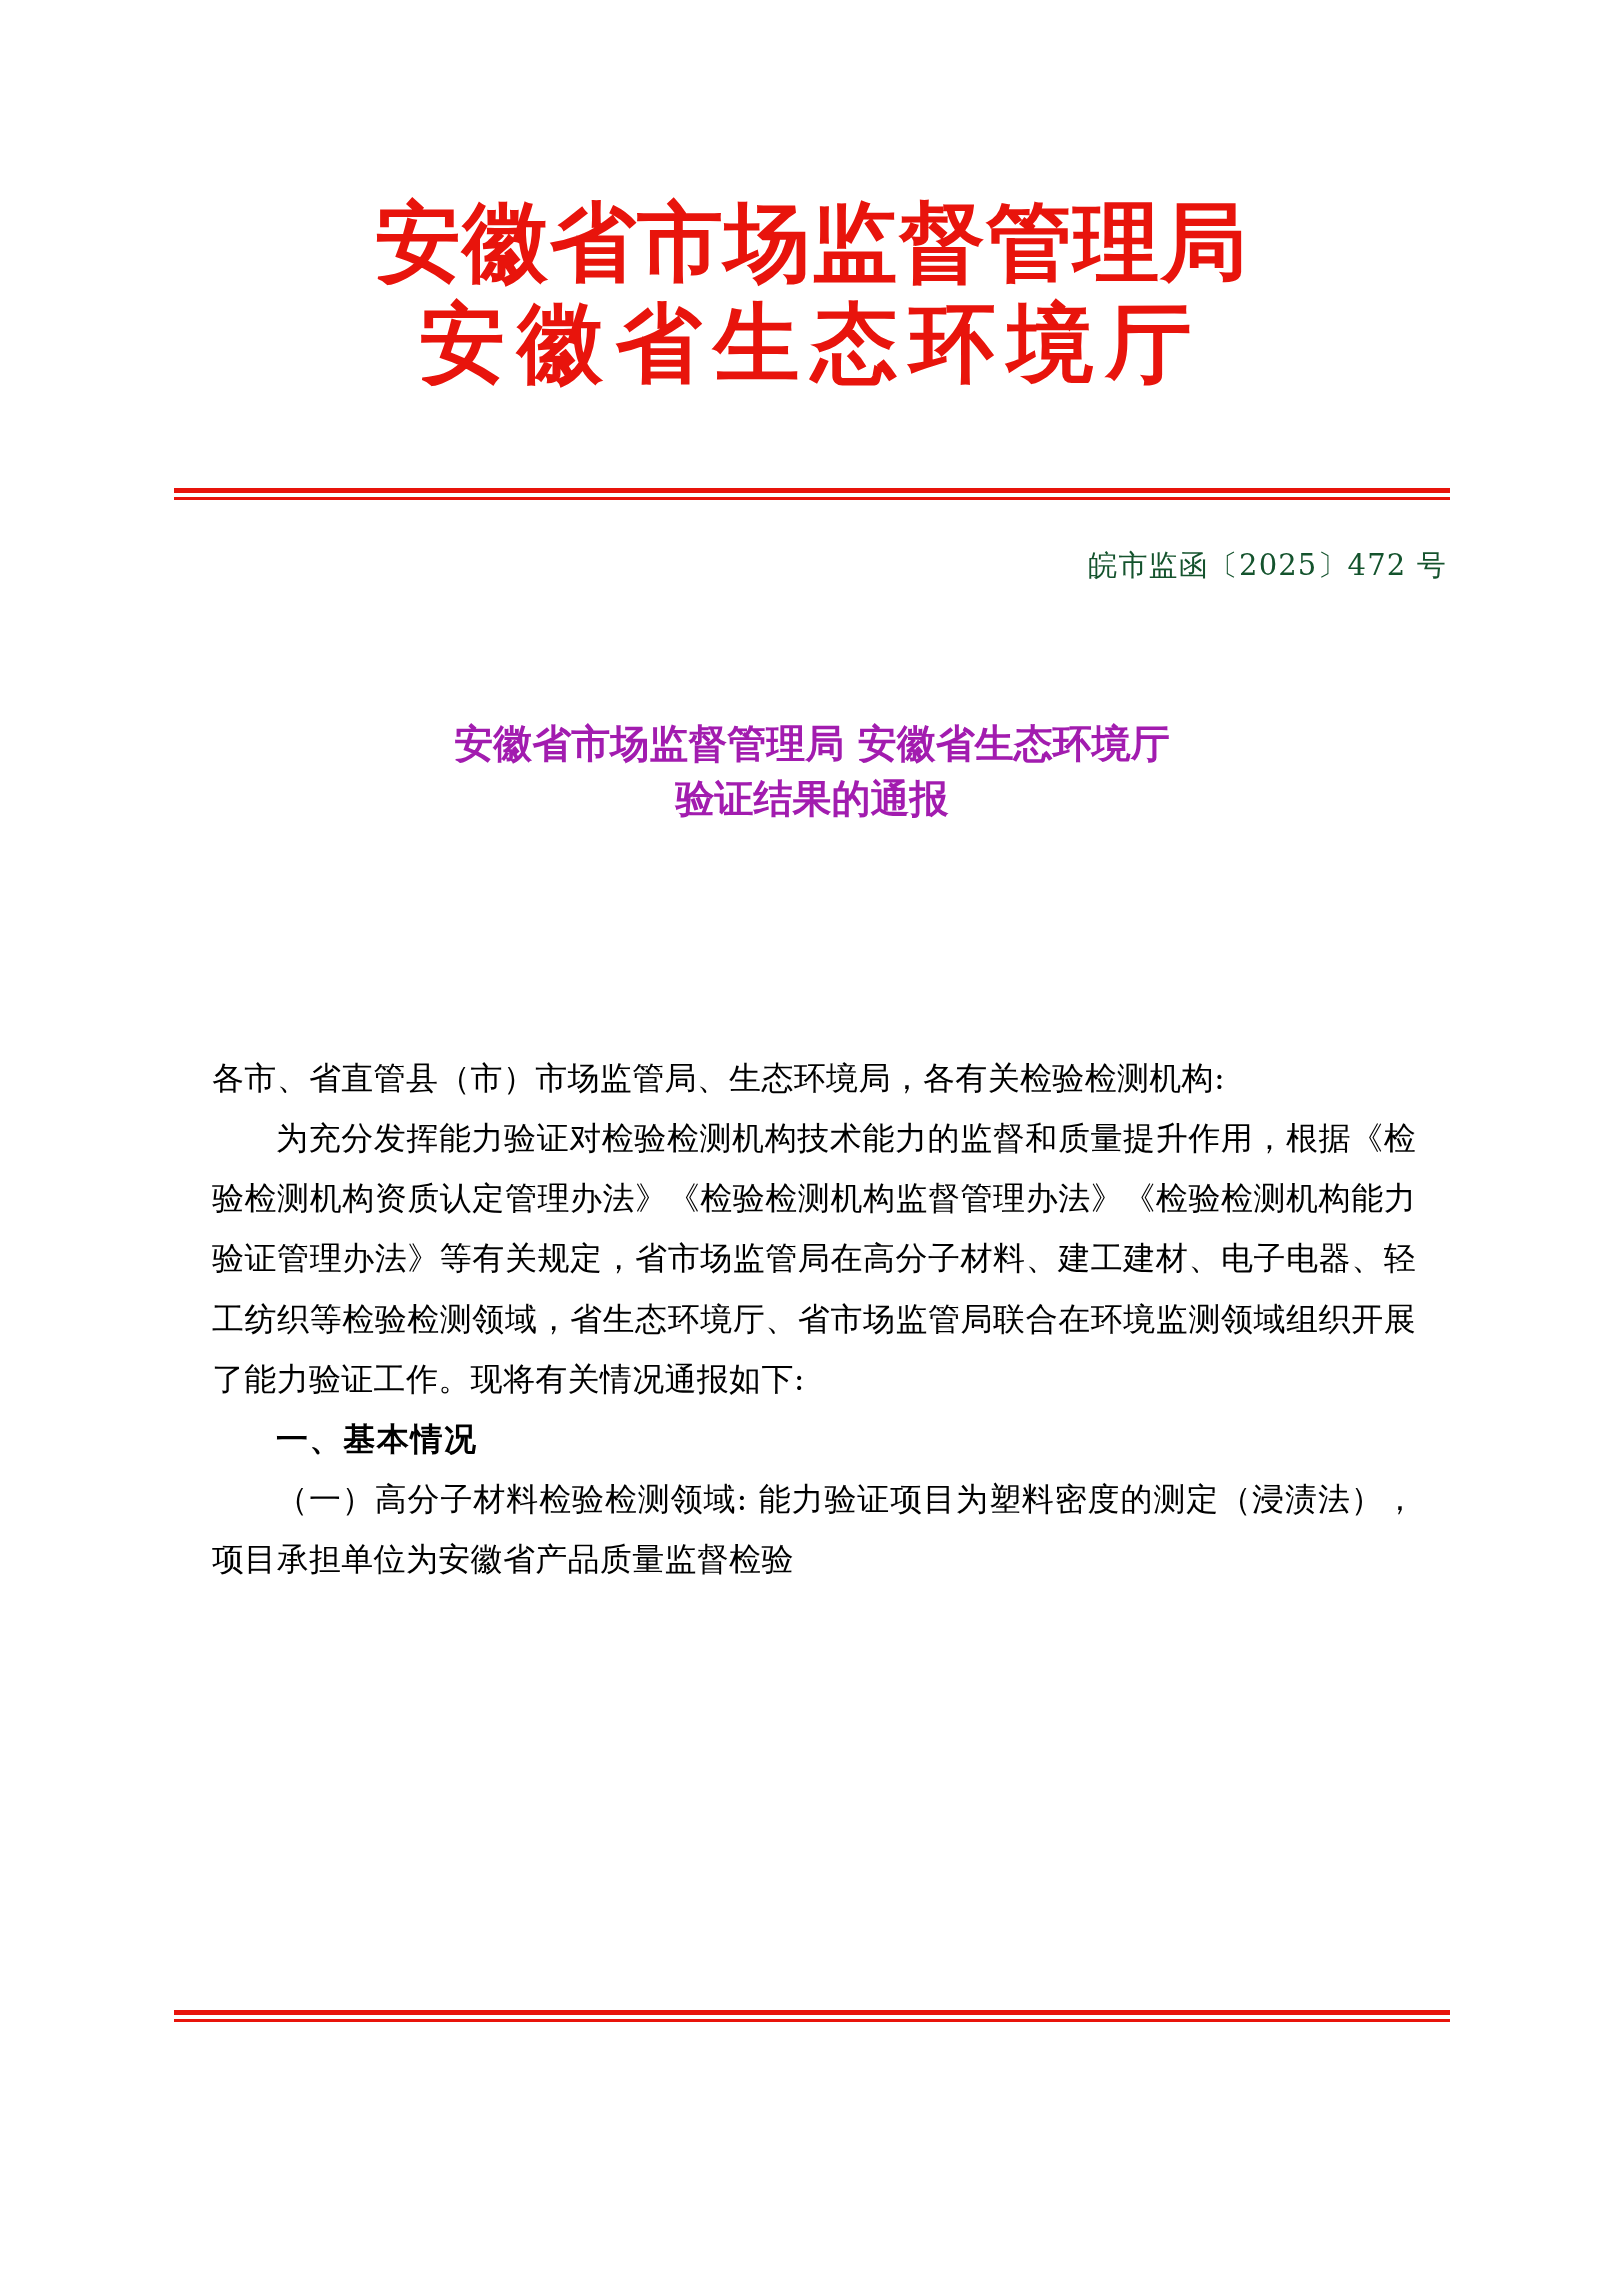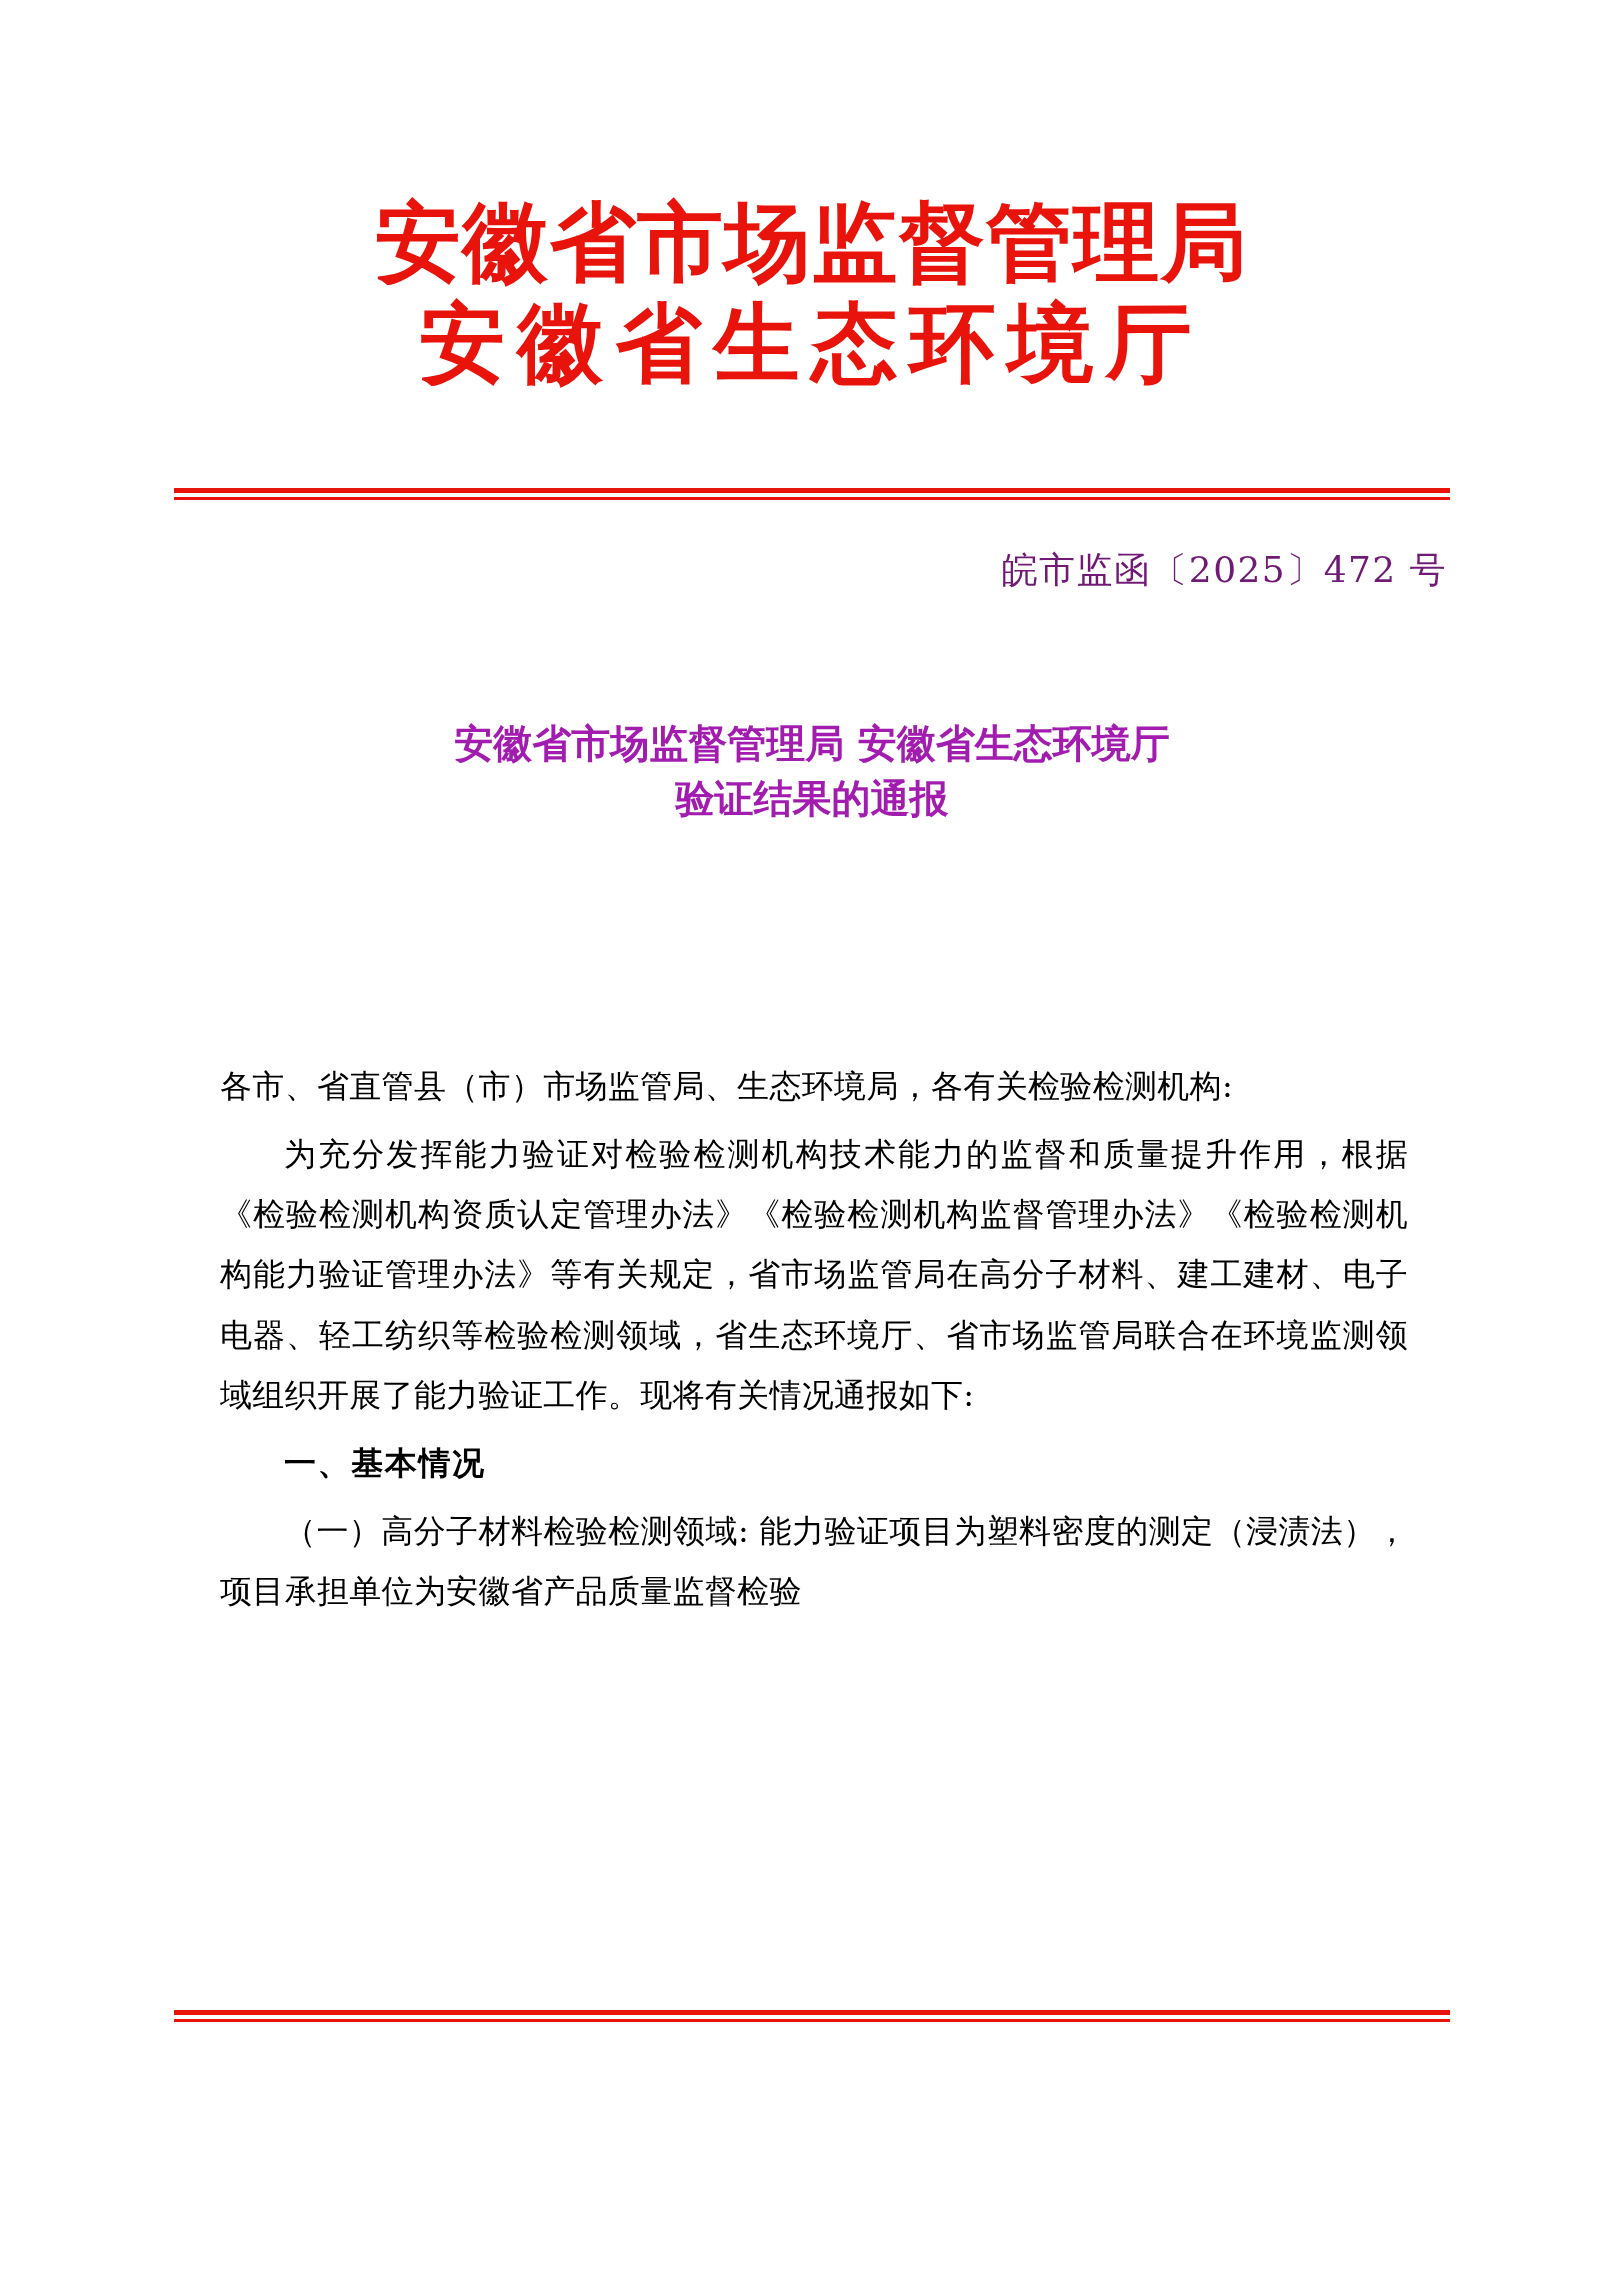--- a/index.html
+++ b/index.html
@@ -83,23 +83,23 @@
     height: 2.6px;
     background: #e8140c;
   }
 
   
   .doc-number {
     position: absolute;
     right: 176px;
     top: 546px;
     font-family: "DejaVu Serif", "Liberation Serif", serif;
-    font-size: 36px;
+    font-size: 29px;
     letter-spacing: 0.04em;
-    color: #701a75;
+    color: #14532d;
     white-space: nowrap;
   }
 
   
   .doc-title {
     position: absolute;
     left: 215px;
     top: 716px;
     width: 1194px;
     text-align: center;
@@ -120,21 +120,21 @@
     left: 212px;
     top: 1048px;
     width: 1204px;
     font-family: "DejaVu Serif", "Liberation Serif", serif;
     font-size: 32px;
     line-height: 1.88;
     color: #000;
     letter-spacing: 0.01em;
   }
   .body-text p {
-    margin: 8px;
+    margin: 0;
     text-align: justify;
     text-justify: inter-ideograph;
   }
   .indent-2 {
     text-indent: 2em;
   }
   .heading-sub {
     font-weight: bold;
     text-indent: 2em;
     letter-spacing: 0.05em;

